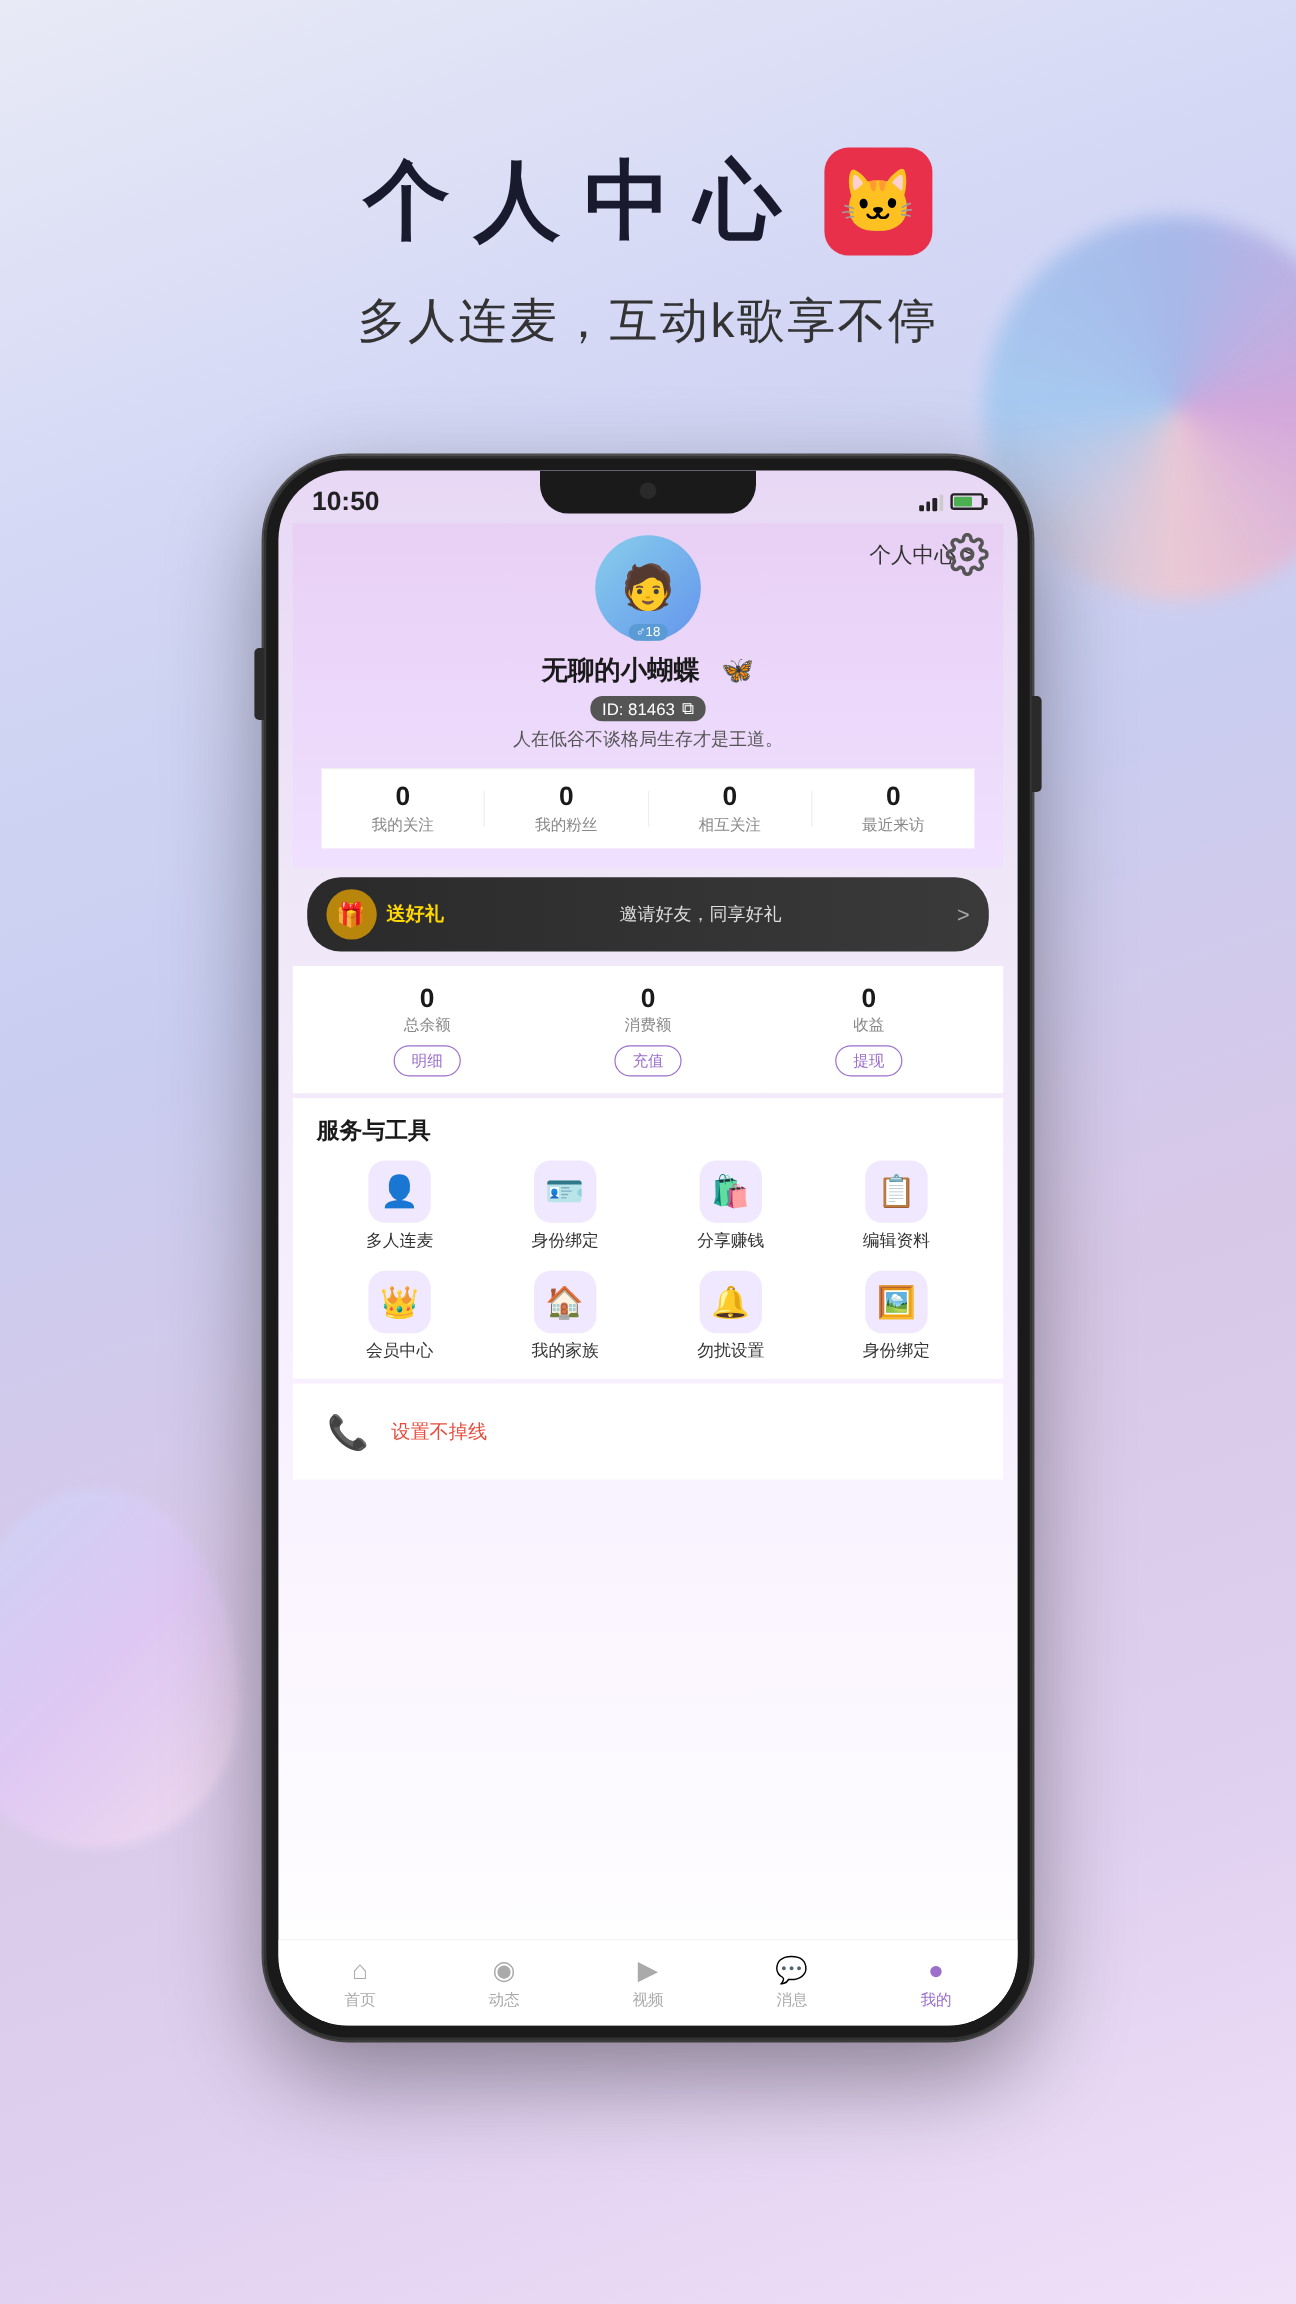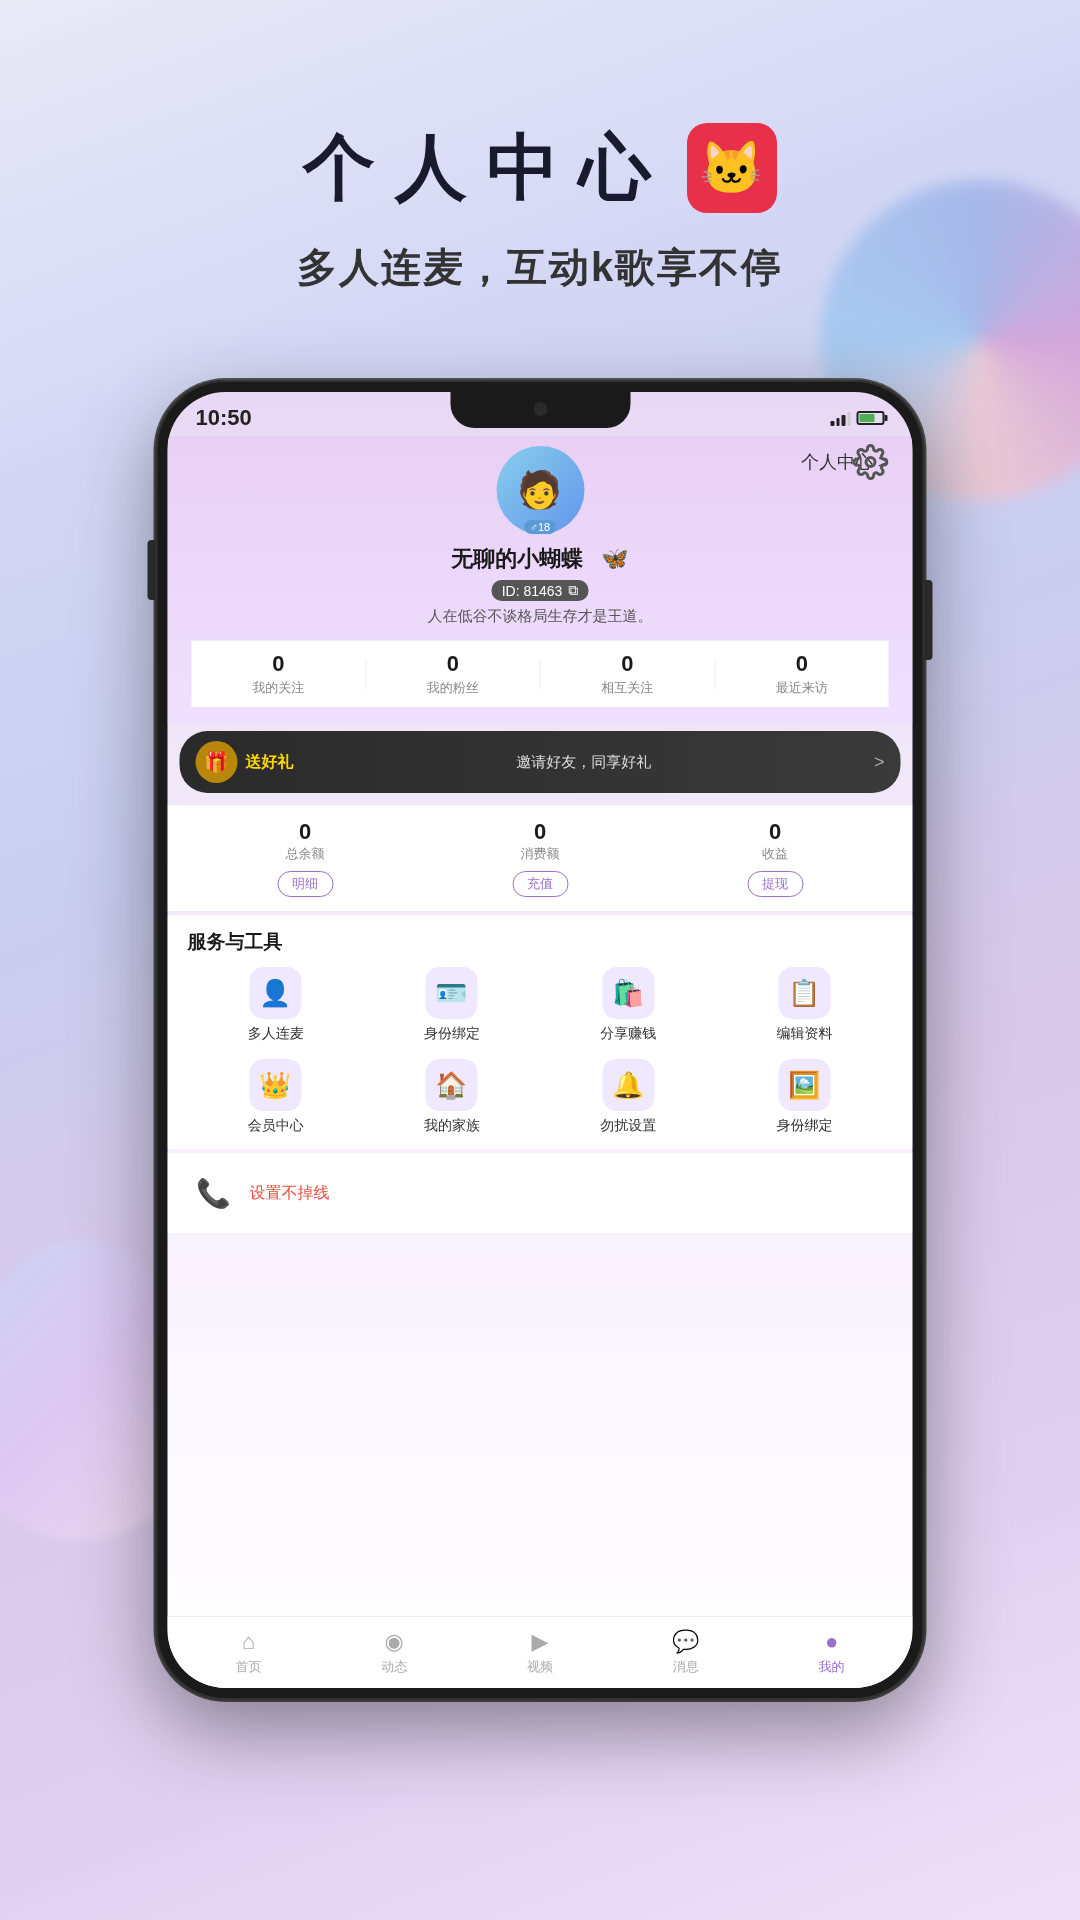--- a/index.html
+++ b/index.html
@@ -63,31 +63,31 @@
       background: #e8304a;
       border-radius: 20px;
       display: flex;
       align-items: center;
       justify-content: center;
       font-size: 52px;
     }
     .page-subtitle {
       font-size: 40px;
       color: #333;
-      font-weight: 700;
+      font-weight: 400;
       letter-spacing: 2px;
     }
 
     
     .phone-container {
       position: absolute;
       top: 380px;
       left: 50%;
       transform: translateX(-50%);
-      width: 769px;
+      width: 640px;
       height: 1320px;
       z-index: 3;
     }
     .phone-frame {
       width: 100%;
       height: 100%;
       background: #1a1a1a;
       border-radius: 70px;
       padding: 12px;
       box-shadow: 0 30px 80px rgba(0,0,0,0.4), inset 0 0 0 2px #333, 0 0 0 2px #555;
@@ -215,21 +215,21 @@
       height: 36px;
       z-index: 5;
     }
     .settings-btn svg {
       width: 100%;
       height: 100%;
     }
 
     
     .screen-content {
-      padding: 0 0 0;
+      padding: 0 12px 0;
       height: calc(100% - 44px);
       overflow: hidden;
       display: flex;
       flex-direction: column;
     }
 
     
     .profile-section {
       padding: 10px 24px 16px;
       text-align: center;

